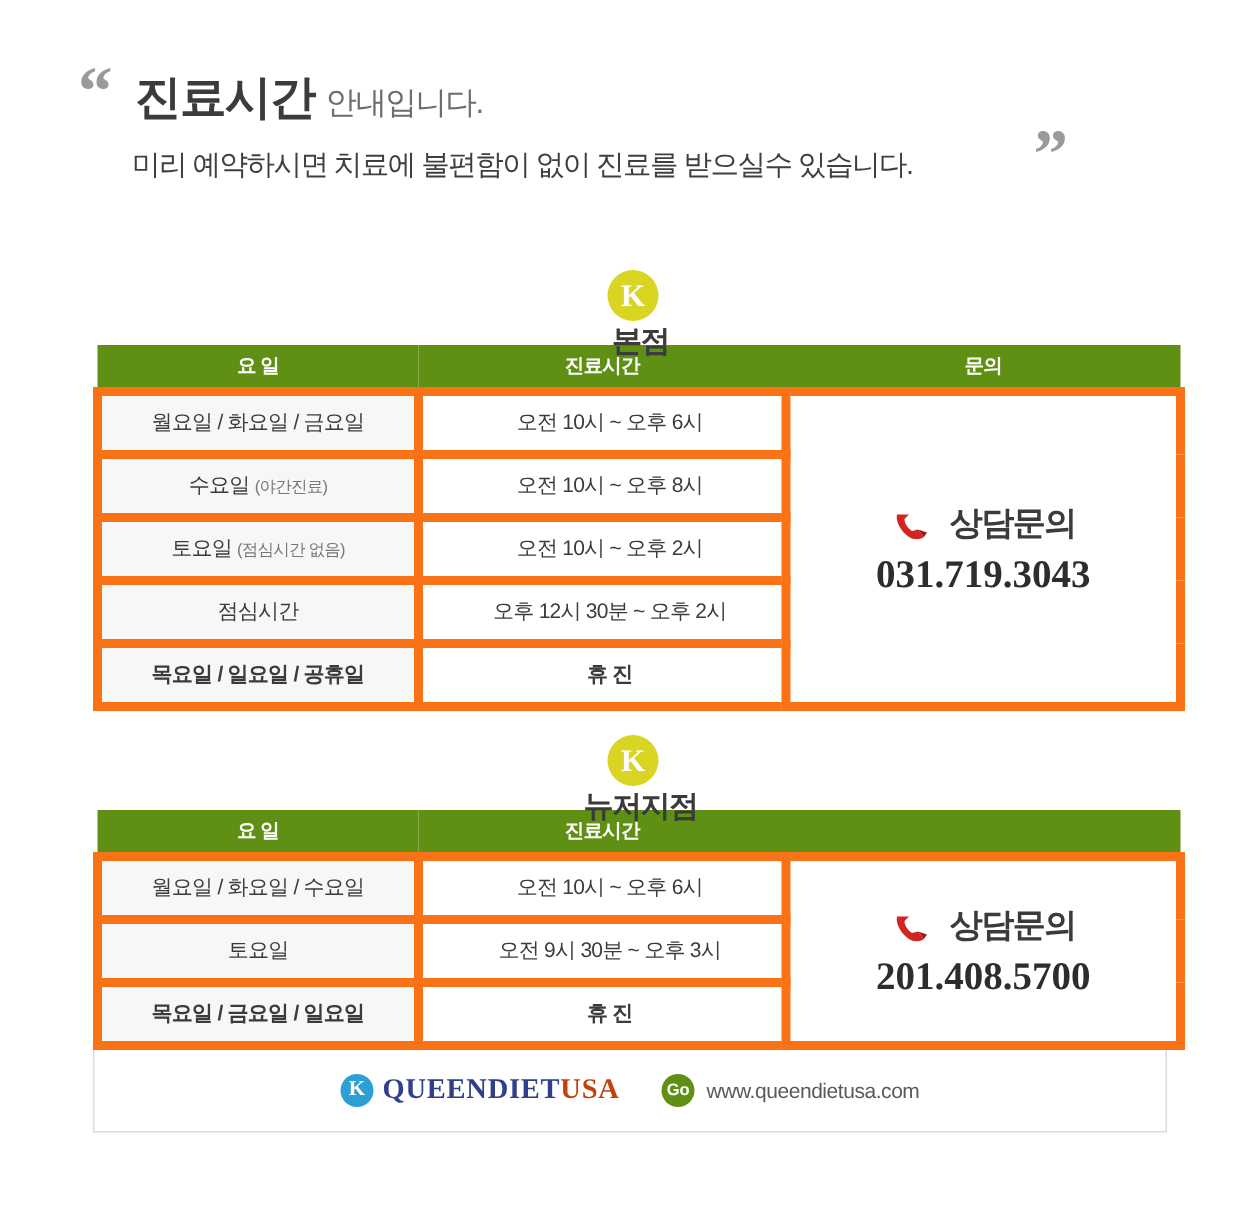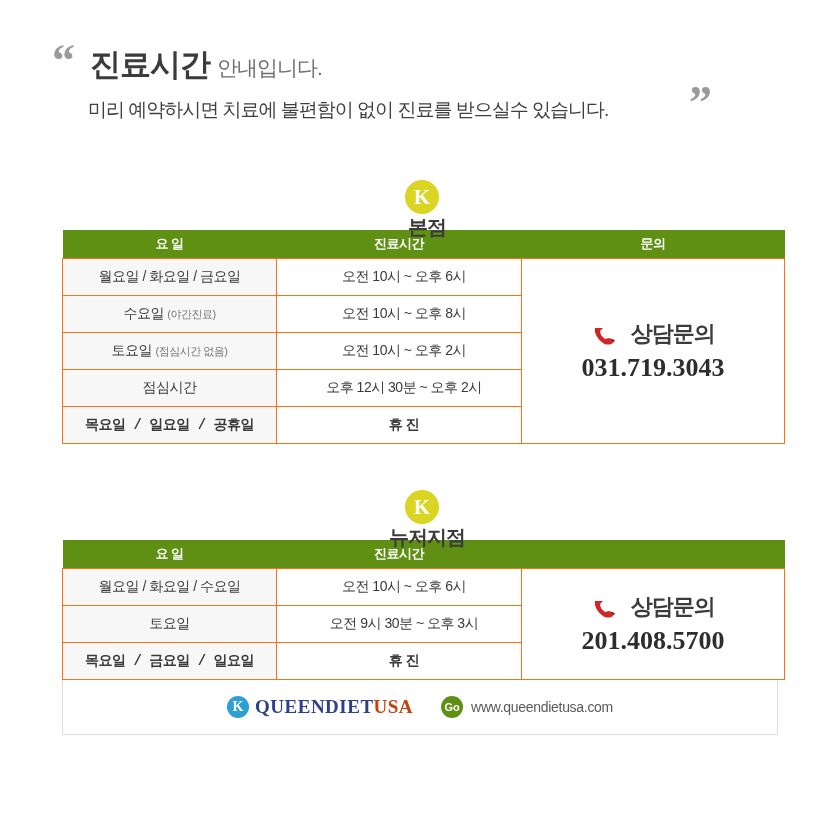--- a/index.html
+++ b/index.html
@@ -131,30 +131,30 @@
     letter-spacing: -0.5px;
     height: 26px;
     border: none;
     text-align: center;
   }
   table.sched th.h-day { width: 212px; }
   table.sched th.h-time { width: 243px; }
   table.sched th.h-tel { width: 261px; }
 
   table.sched td {
-    border: 1px solid #f97316;
+    border: 6px solid #f97316;
     height: 34px;
     text-align: center;
     font-size: 14px;
     color: #3b3b3b;
     letter-spacing: -0.5px;
   }
   td.day-cell { background: #f7f7f7; }
   td.time-cell { background: #ffffff; padding-left: 11px; }
-  td.closed { color: #cf2525; font-weight: bold; font-family: Liberation Mono, monospace; }
+  td.closed { color: #cf2525; font-weight: bold; }
   td.closed-time { color: #cf2525; font-weight: bold; letter-spacing: 2px; }
   .small-note { font-size: 11px; color: #777; letter-spacing: -0.5px; }
 
   td.tel-cell {
     background: #ffffff;
     vertical-align: middle;
   }
   .tel-label {
     font-size: 22px;
     font-weight: bold;

